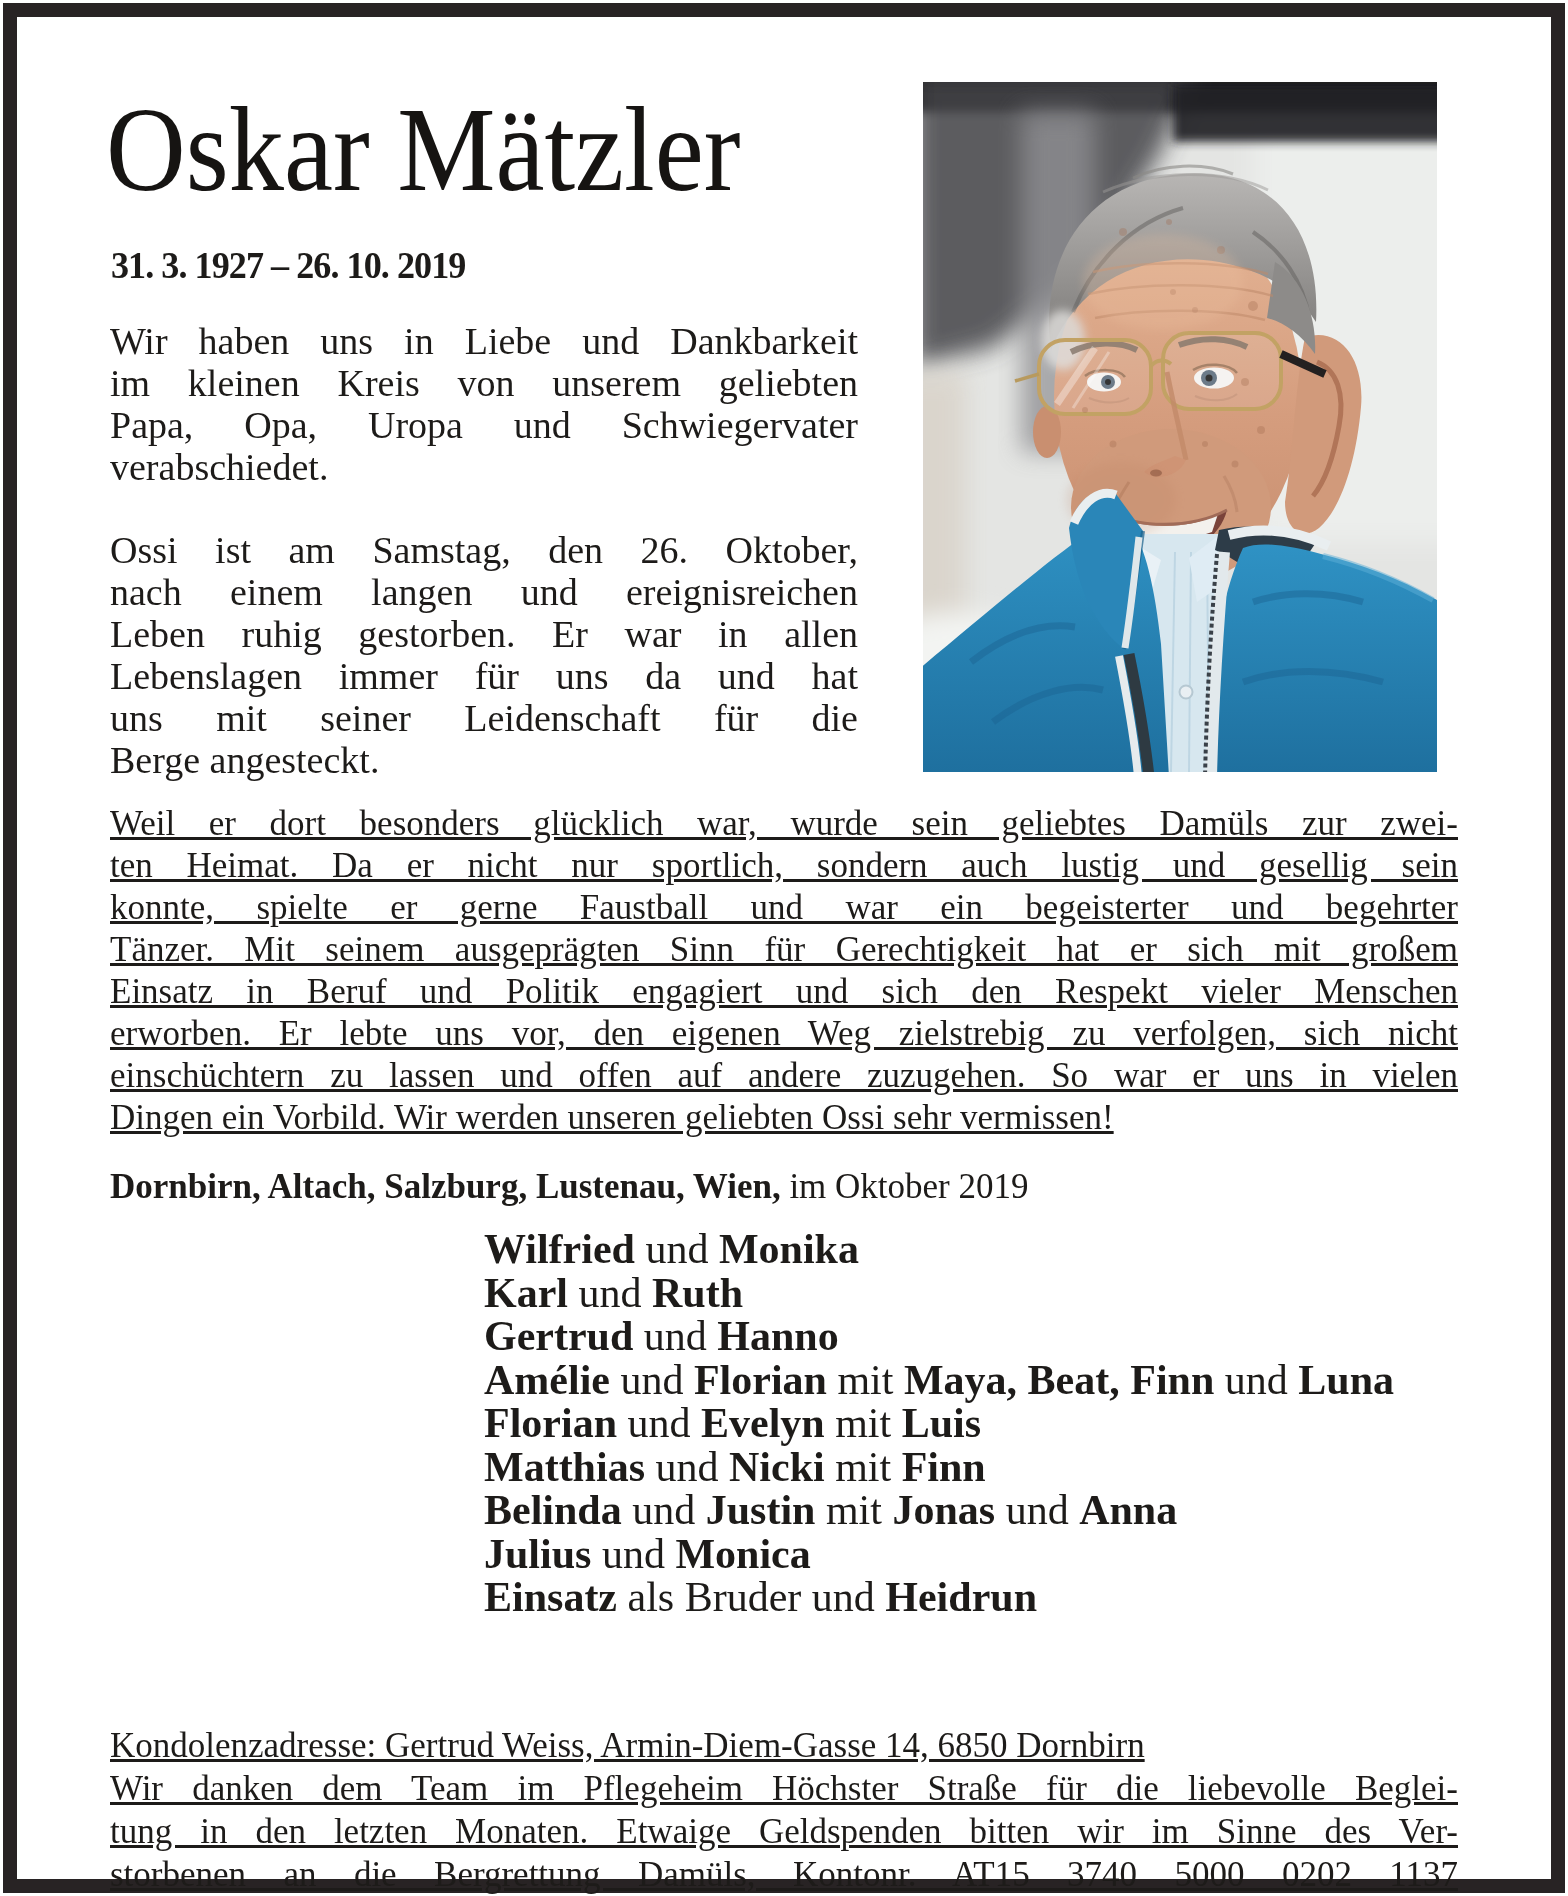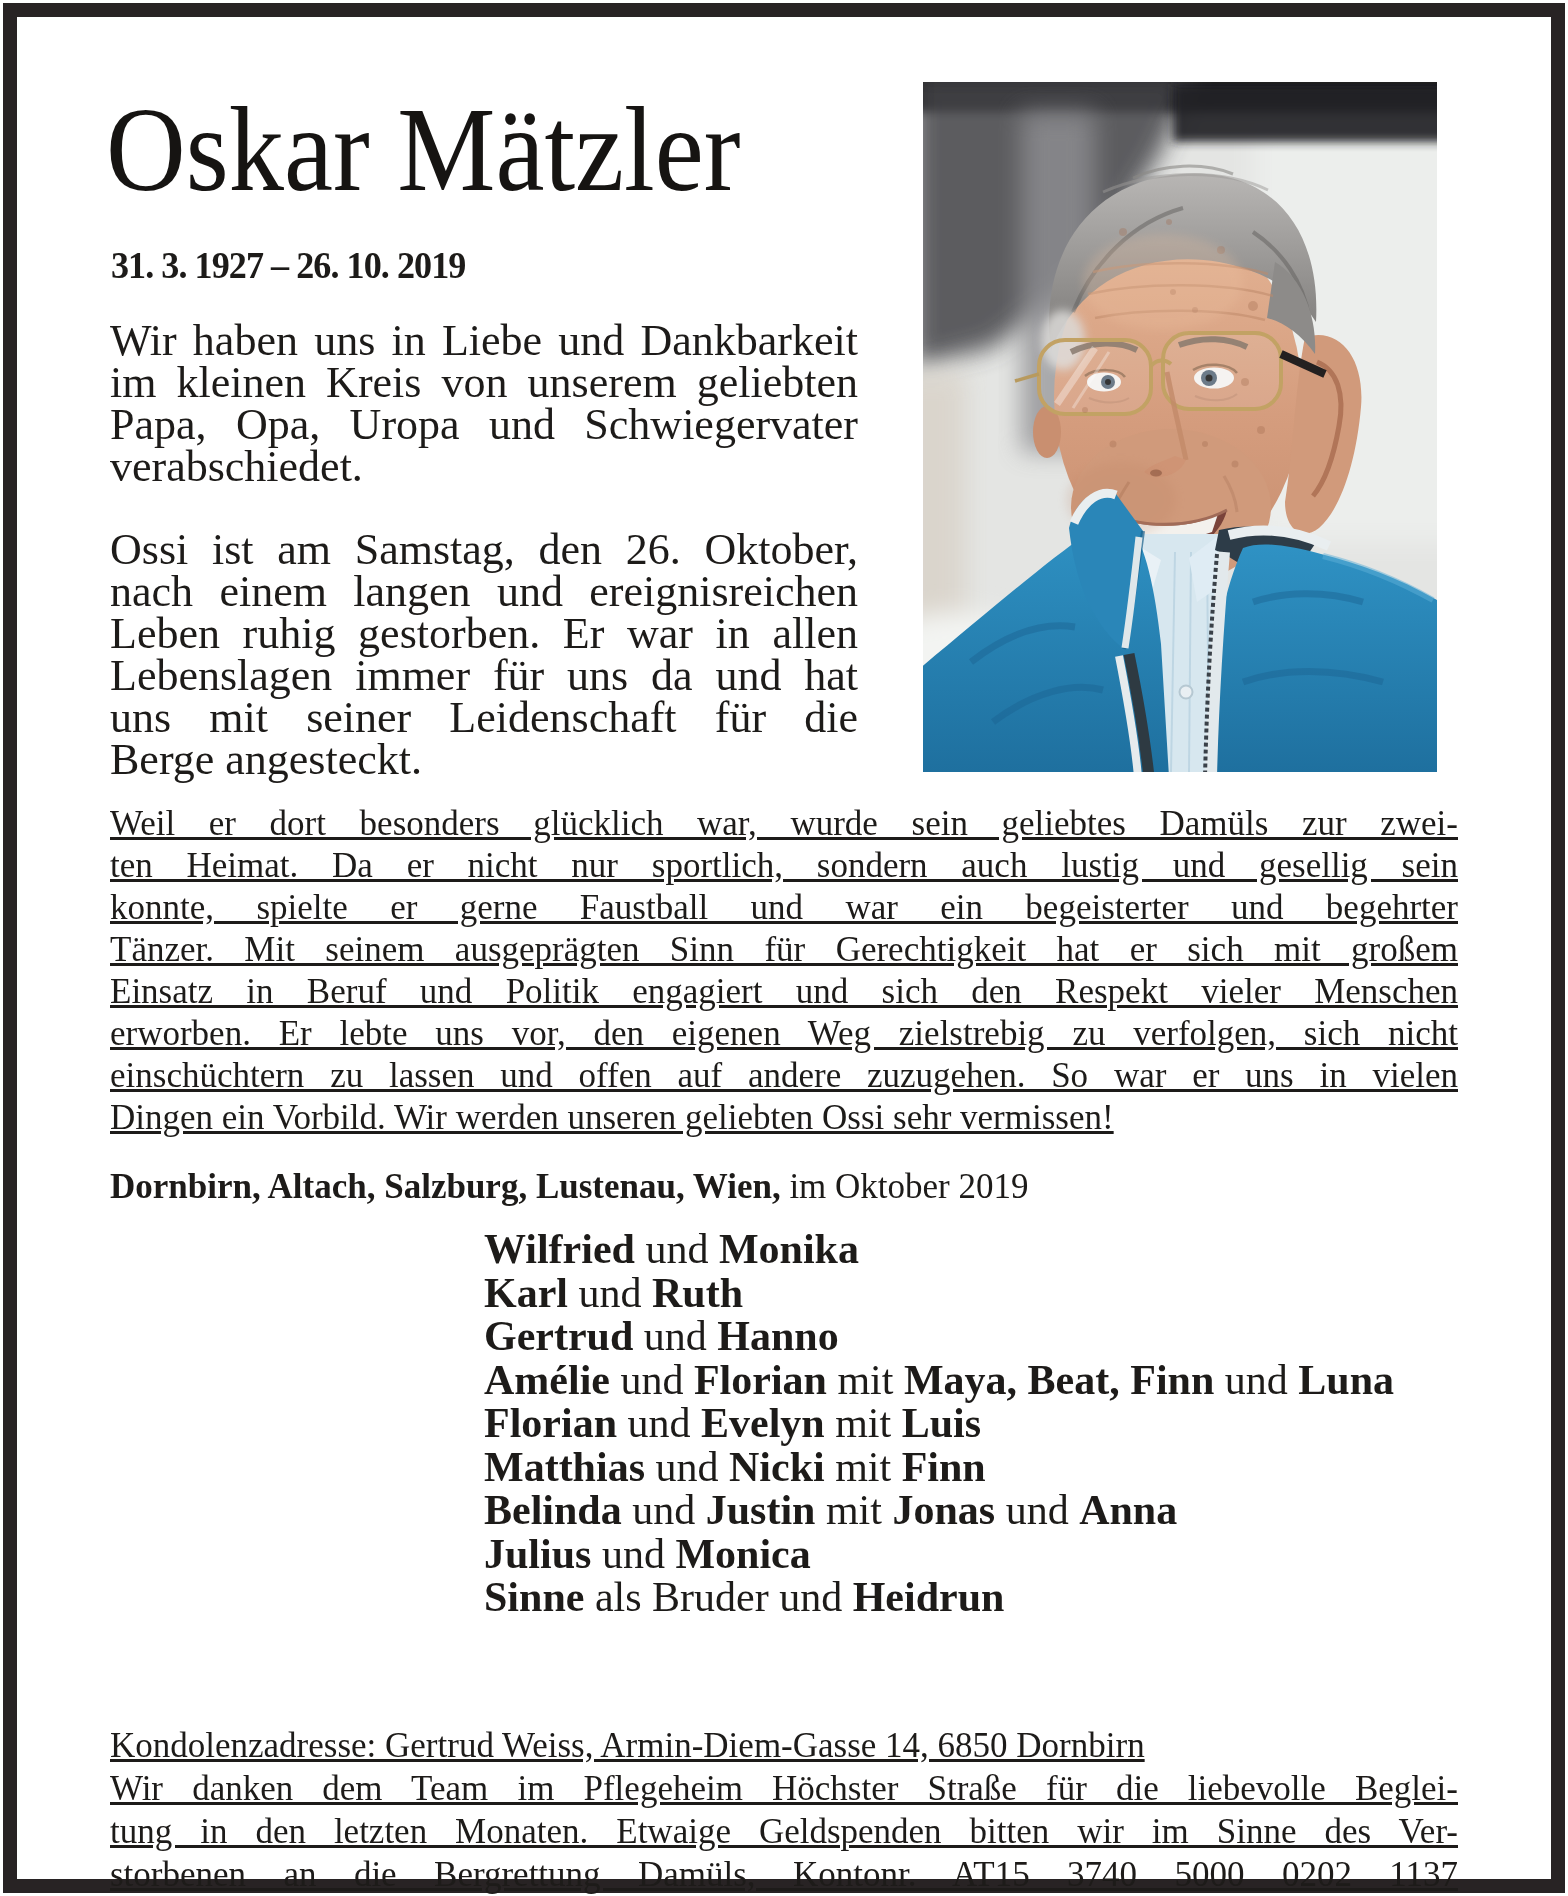--- a/index.html
+++ b/index.html
@@ -12,21 +12,21 @@
   .abs{position:absolute;}
   .title{
     left:106px;top:90px;font-size:120px;line-height:1;white-space:nowrap;
     transform:scaleX(.92);transform-origin:left top;color:#161412;
   }
   .dates{
     left:111px;top:243px;font-size:38px;font-weight:bold;letter-spacing:-1px;
     white-space:nowrap;transform:scaleX(.95);transform-origin:left top;
   }
   .photo{left:923px;top:82px;width:514px;height:690px;}
-  .col{left:110px;width:748px;font-size:44px;line-height:42px;}
+  .col{left:110px;width:748px;font-size:38px;line-height:42px;}
   .p1{top:320px;} .p2{top:529px;}
   .wide{left:110px;width:1348px;font-size:35px;line-height:42px;text-decoration:underline;}
   .tribute{top:803px;}
   .dateline{left:110px;top:1166px;font-size:35px;line-height:42px;white-space:nowrap;}
   .names{left:484px;top:1228px;width:960px;font-size:42px;line-height:43.5px;}
   .condolence{top:1724px;line-height:43px;}
   .ln{text-align:justify;text-align-last:justify;}
   .ln.last{text-align-last:left;}
   .b{font-weight:bold;}
   svg{display:block;}
@@ -209,21 +209,21 @@
 
 <div class="abs names">
     <div class="ln last"><span class="b">Wilfried</span><span> und </span><span class="b">Monika</span></div>
     <div class="ln last"><span class="b">Karl</span><span> und </span><span class="b">Ruth</span></div>
     <div class="ln last"><span class="b">Gertrud</span><span> und </span><span class="b">Hanno</span></div>
     <div class="ln last"><span class="b">Amélie</span><span> und </span><span class="b">Florian</span><span> mit </span><span class="b">Maya, Beat, Finn</span><span> und </span><span class="b">Luna</span></div>
     <div class="ln last"><span class="b">Florian</span><span> und </span><span class="b">Evelyn</span><span> mit </span><span class="b">Luis</span></div>
     <div class="ln last"><span class="b">Matthias</span><span> und </span><span class="b">Nicki</span><span> mit </span><span class="b">Finn</span></div>
     <div class="ln last"><span class="b">Belinda</span><span> und </span><span class="b">Justin</span><span> mit </span><span class="b">Jonas</span><span> und </span><span class="b">Anna</span></div>
     <div class="ln last"><span class="b">Julius</span><span> und </span><span class="b">Monica</span></div>
-    <div class="ln last"><span class="b">Sinne</span><span> als Bruder und </span><span class="b">Heidrun</span></div>
+    <div class="ln last"><span class="b">Einsatz</span><span> als Bruder und </span><span class="b">Heidrun</span></div>
   </div>
 
 <div class="abs wide condolence">
   <div class="ln last">Kondolenzadresse: Gertrud Weiss, Armin-Diem-Gasse 14, 6850 Dornbirn</div>
   <div>
       <div class="ln">Wir danken dem Team im Pflegeheim Höchster Straße für die liebevolle Beglei-</div>
       <div class="ln">tung in den letzten Monaten. Etwaige Geldspenden bitten wir im Sinne des Ver-</div>
       <div class="ln">storbenen an die Bergrettung Damüls, Kontonr. AT15 3740 5000 0202 1137</div>
       <div class="ln last">unter dem Kennwort „Oskar Mätzler“ zu überweisen.</div>
     </div>

